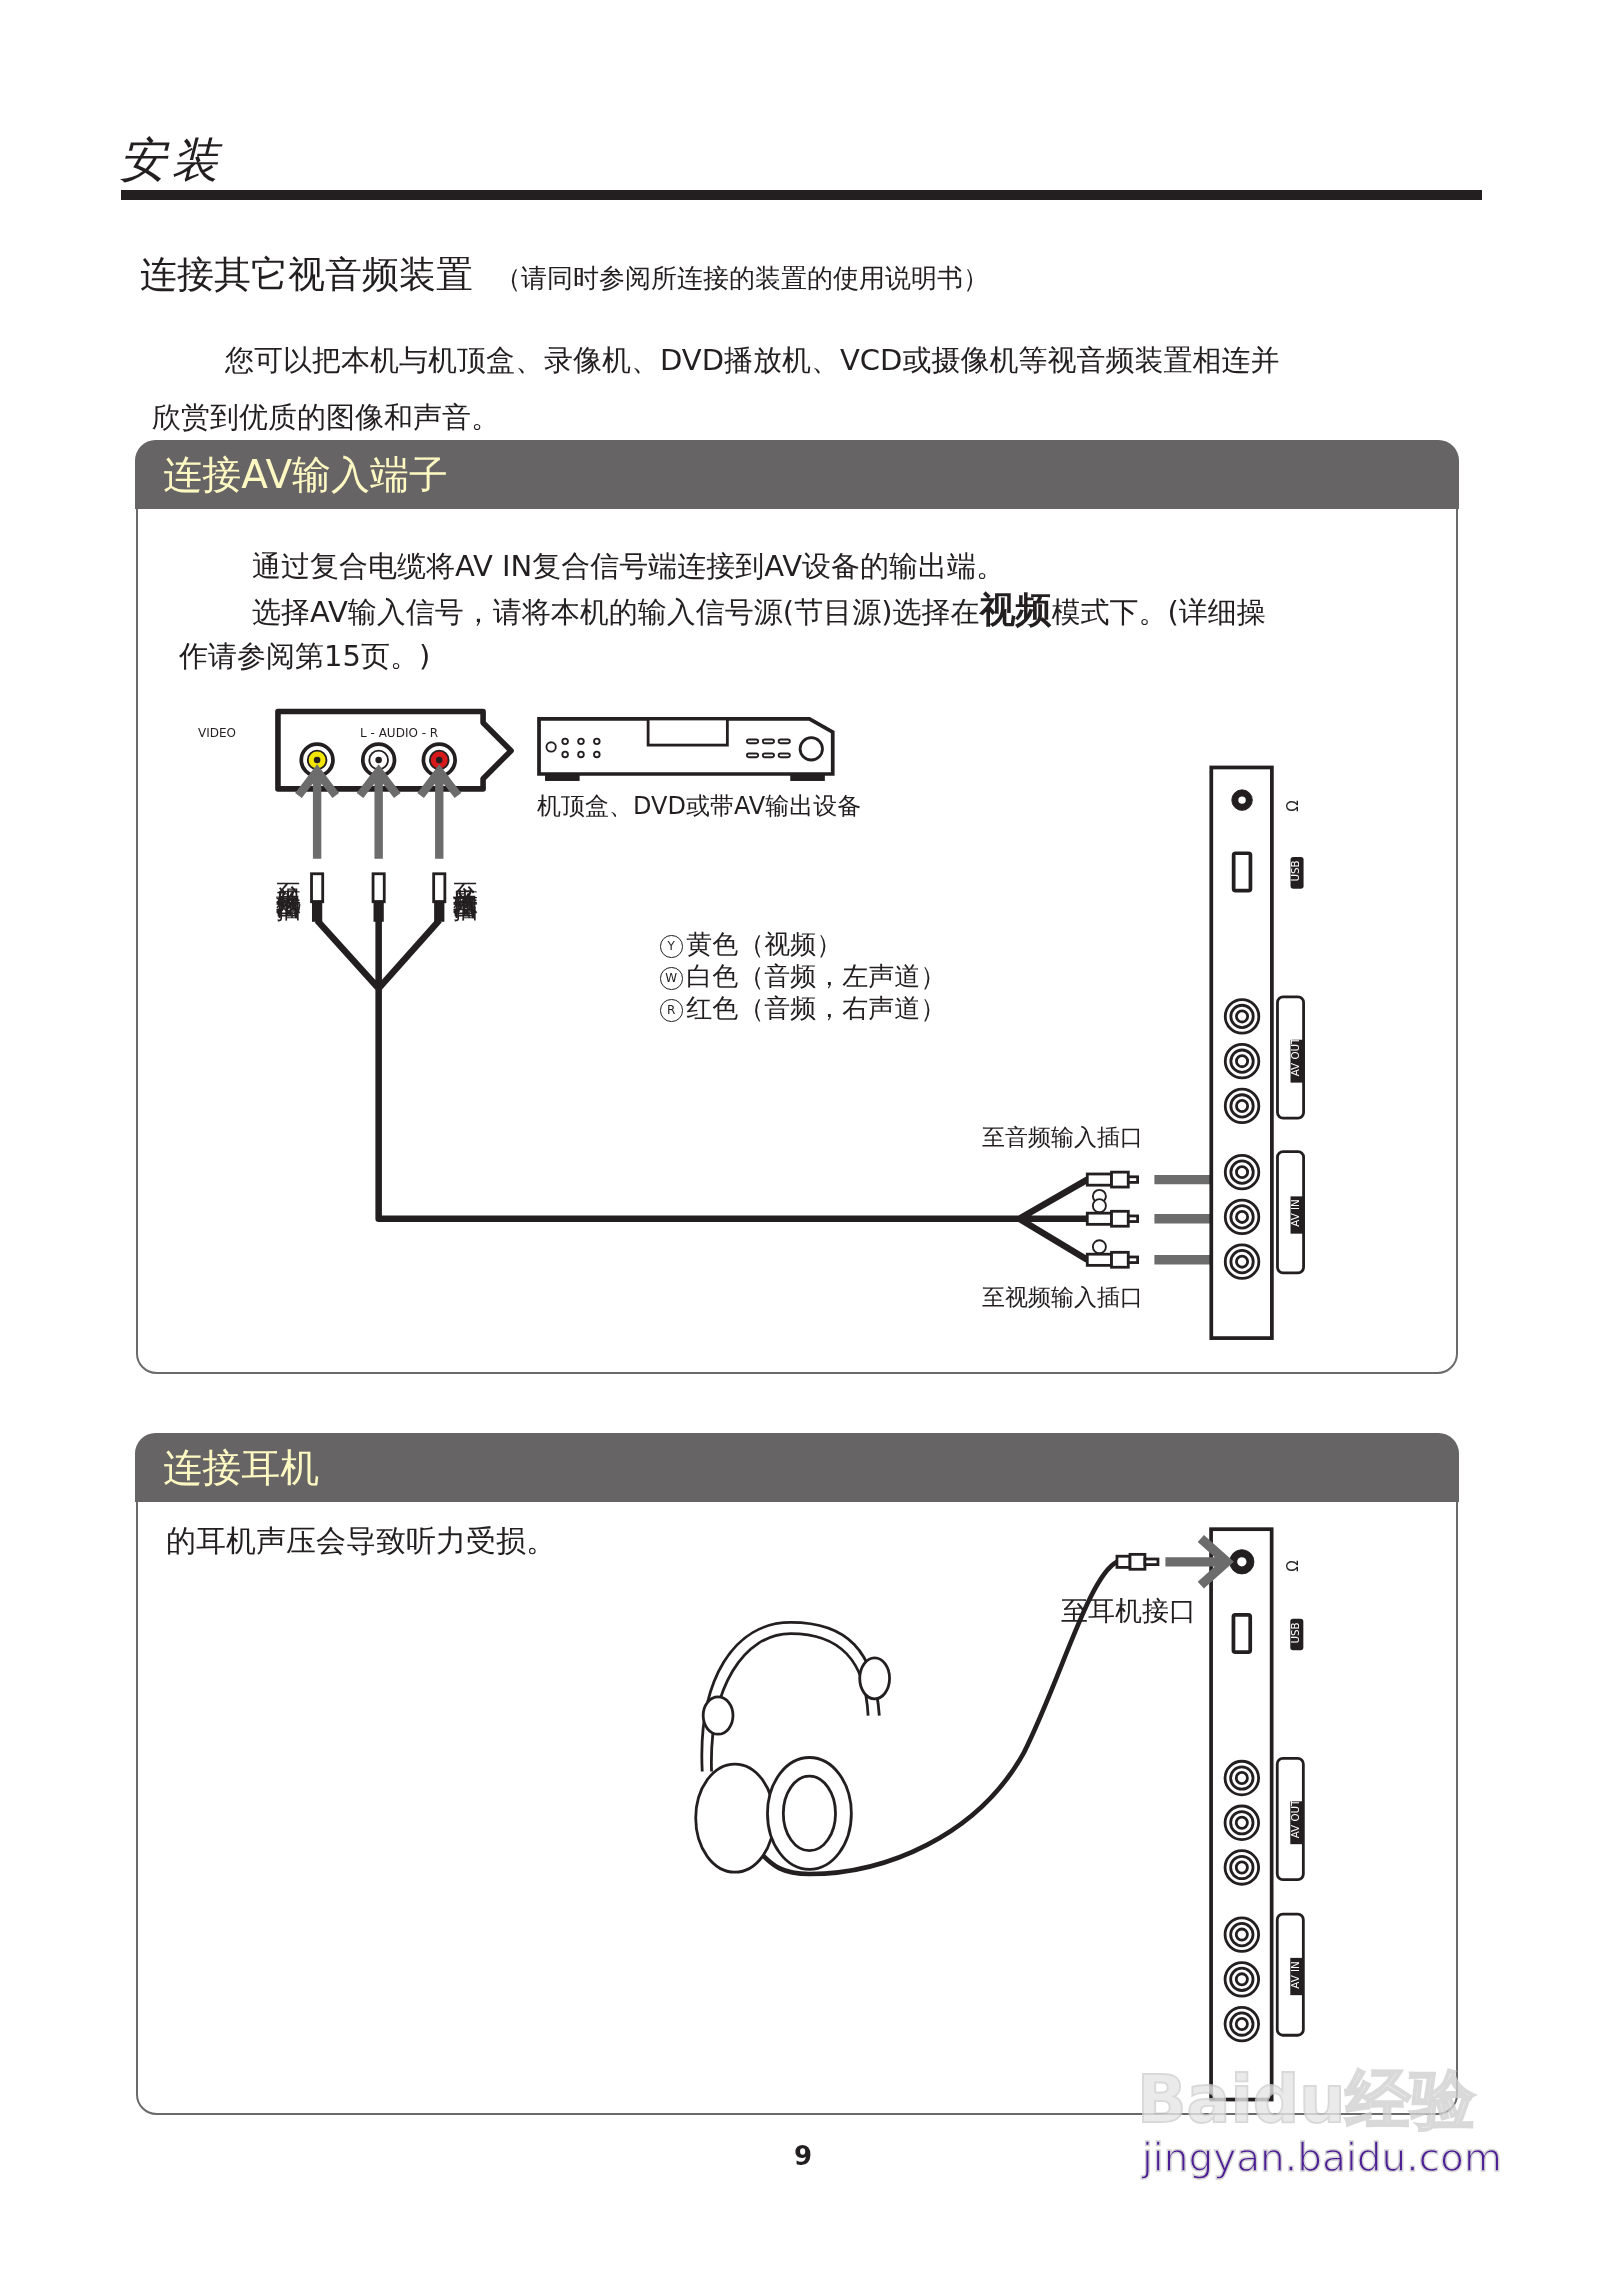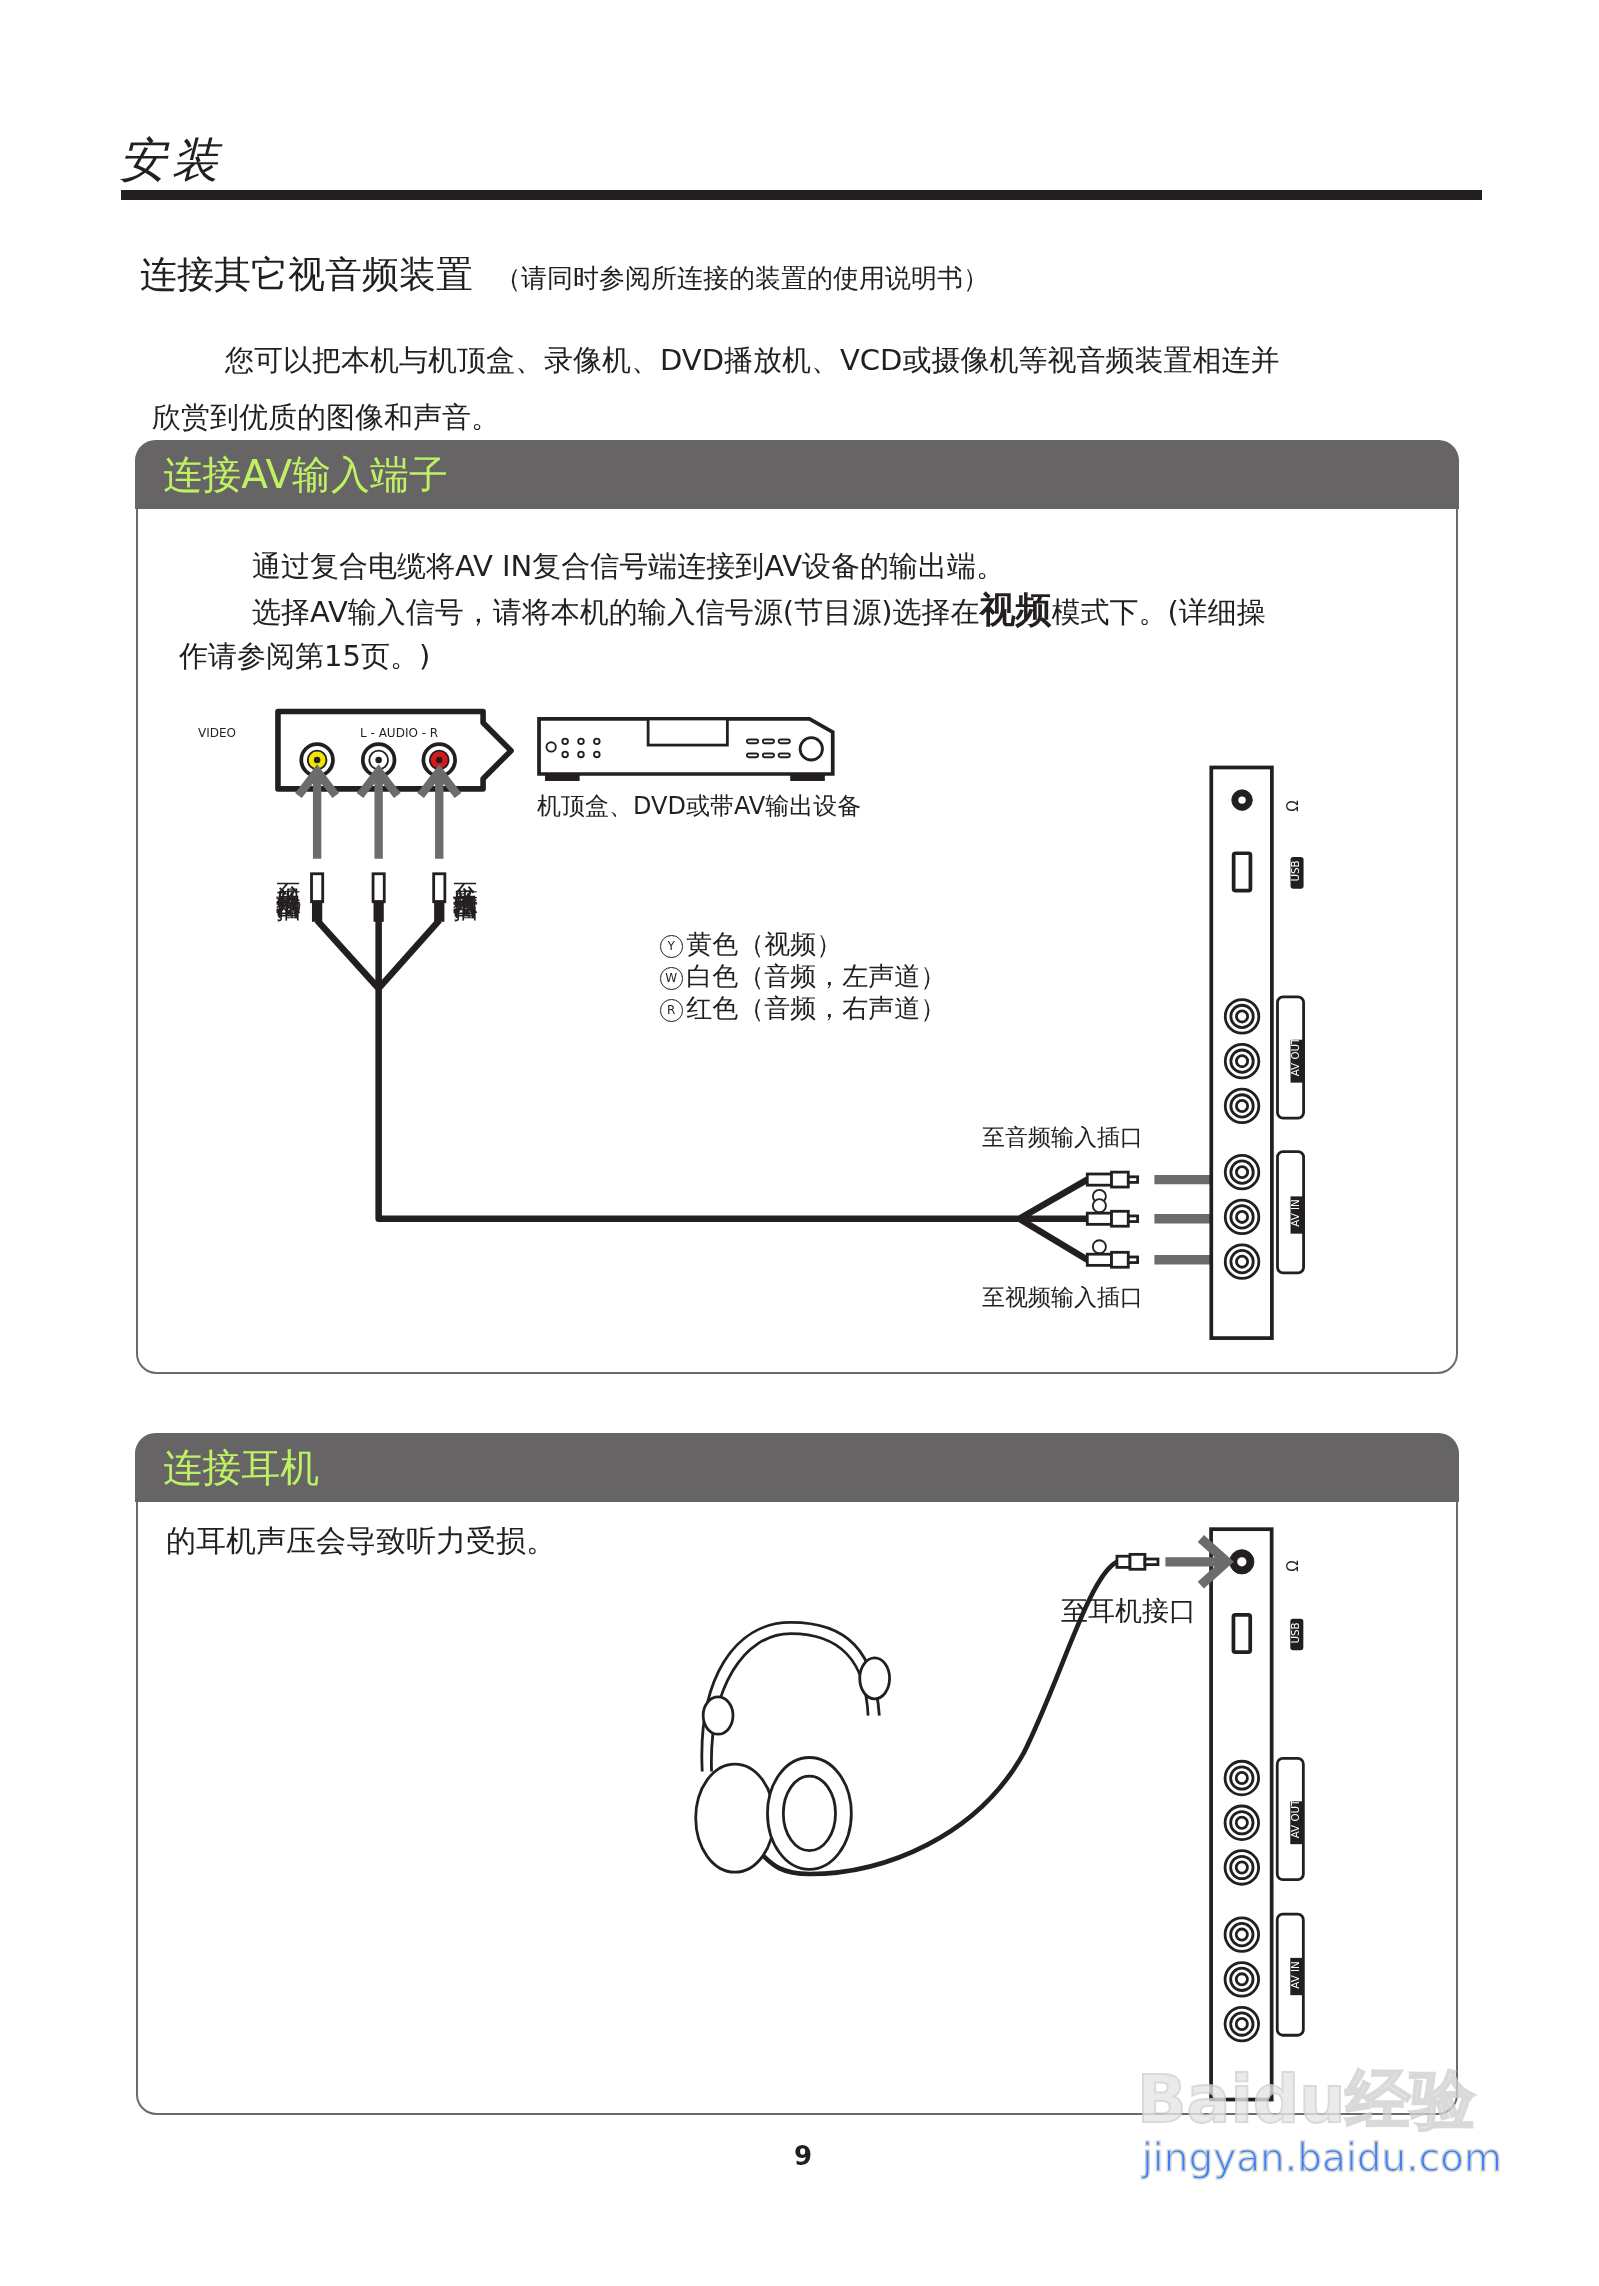--- a/index.html
+++ b/index.html
@@ -10,39 +10,39 @@
          font-size:47px; font-weight:normal; font-style:italic; letter-spacing:5.6px; }
   .chapter-rule { left:121px; top:190px; width:1361px; height:10.3px; background:#231f20; }
   .sec-title { left:140px; top:250px; font-size:37px; white-space:nowrap; }
   .sec-title .sub { font-size:26px; margin-left:22px; }
   .intro { left:140px; top:326px; width:1324px; font-size:29px; line-height:45px; }
   .intro p { margin:12px; }
   .indent { text-indent:73px; }
 
   .panel { position:absolute; left:136px; width:1318px; border:2.8px solid #6b6a6a; border-radius:20.5px; background:#fff; }
   .panel-head { position:absolute; left:-2.8px; top:-2.8px; right:-2.8px; height:69px; background:#666465;
-         border-radius:20.5px 20.5px 0 0; color:#bef264; font-size:39px; line-height:69px; padding-left:28px; box-sizing:border-box; }
+         border-radius:20.5px 20.5px 0 0; color:#fef9c3; font-size:39px; line-height:69px; padding-left:28px; box-sizing:border-box; }
   .p1 { top:441px; height:929px; }
   .p2 { top:1434px; height:677px; }
 
   .p1-text { left:17px; top:101px; width:1286px; font-size:29px; line-height:44px;margin-left:24px; }
   .p1-text p { margin:0; }
   .p1-text .bold { font-weight:bold; font-size:36px; }
 
   .label { font-size:25px; white-space:nowrap; }
   .vlabel { writing-mode:vertical-rl; text-orientation:upright; font-size:25px; letter-spacing:2.8px; }
   .legend-line { font-size:26px; line-height:32px; white-space:nowrap; }
   .circ { display:inline-block; width:20.5px; height:20.5px; border:1.9px solid #231f20; border-radius:50%;
           font-size:12px; line-height:20.5px; text-align:center; vertical-align:2.8px; margin-right:3.7px; }
 
   .p2-text { left:28px; top:84px; width:671px; font-size:30px; line-height:41px; }
   .page-num { left:794px; top:2141px; font-size:26px; font-weight:bold; }
   .watermark { left:1137px; top:2056px; color:#e6e6e6; font-size:65px; font-weight:bold;
        -webkit-text-stroke:1.9px #d0d0d0; opacity:.8; white-space:nowrap; }
-  .watermark-url { left:1142px; top:2135px; color:#3b82f6; font-size:39px; -webkit-text-stroke:1.4px #d4d4d4; white-space:nowrap; }
+  .watermark-url { left:1142px; top:2135px; color:#4c1d95; font-size:39px; -webkit-text-stroke:1.4px #d4d4d4; white-space:nowrap; }
 </style>
 </head>
 <body>
 
 <div class="abs chapter-title">安装</div>
 <div class="abs chapter-rule"></div>
 
 <div class="abs sec-title">
   <span>连接其它视音频装置</span><span class="sub">（请同时参阅所连接的装置的使用说明书）</span>
 </div>

